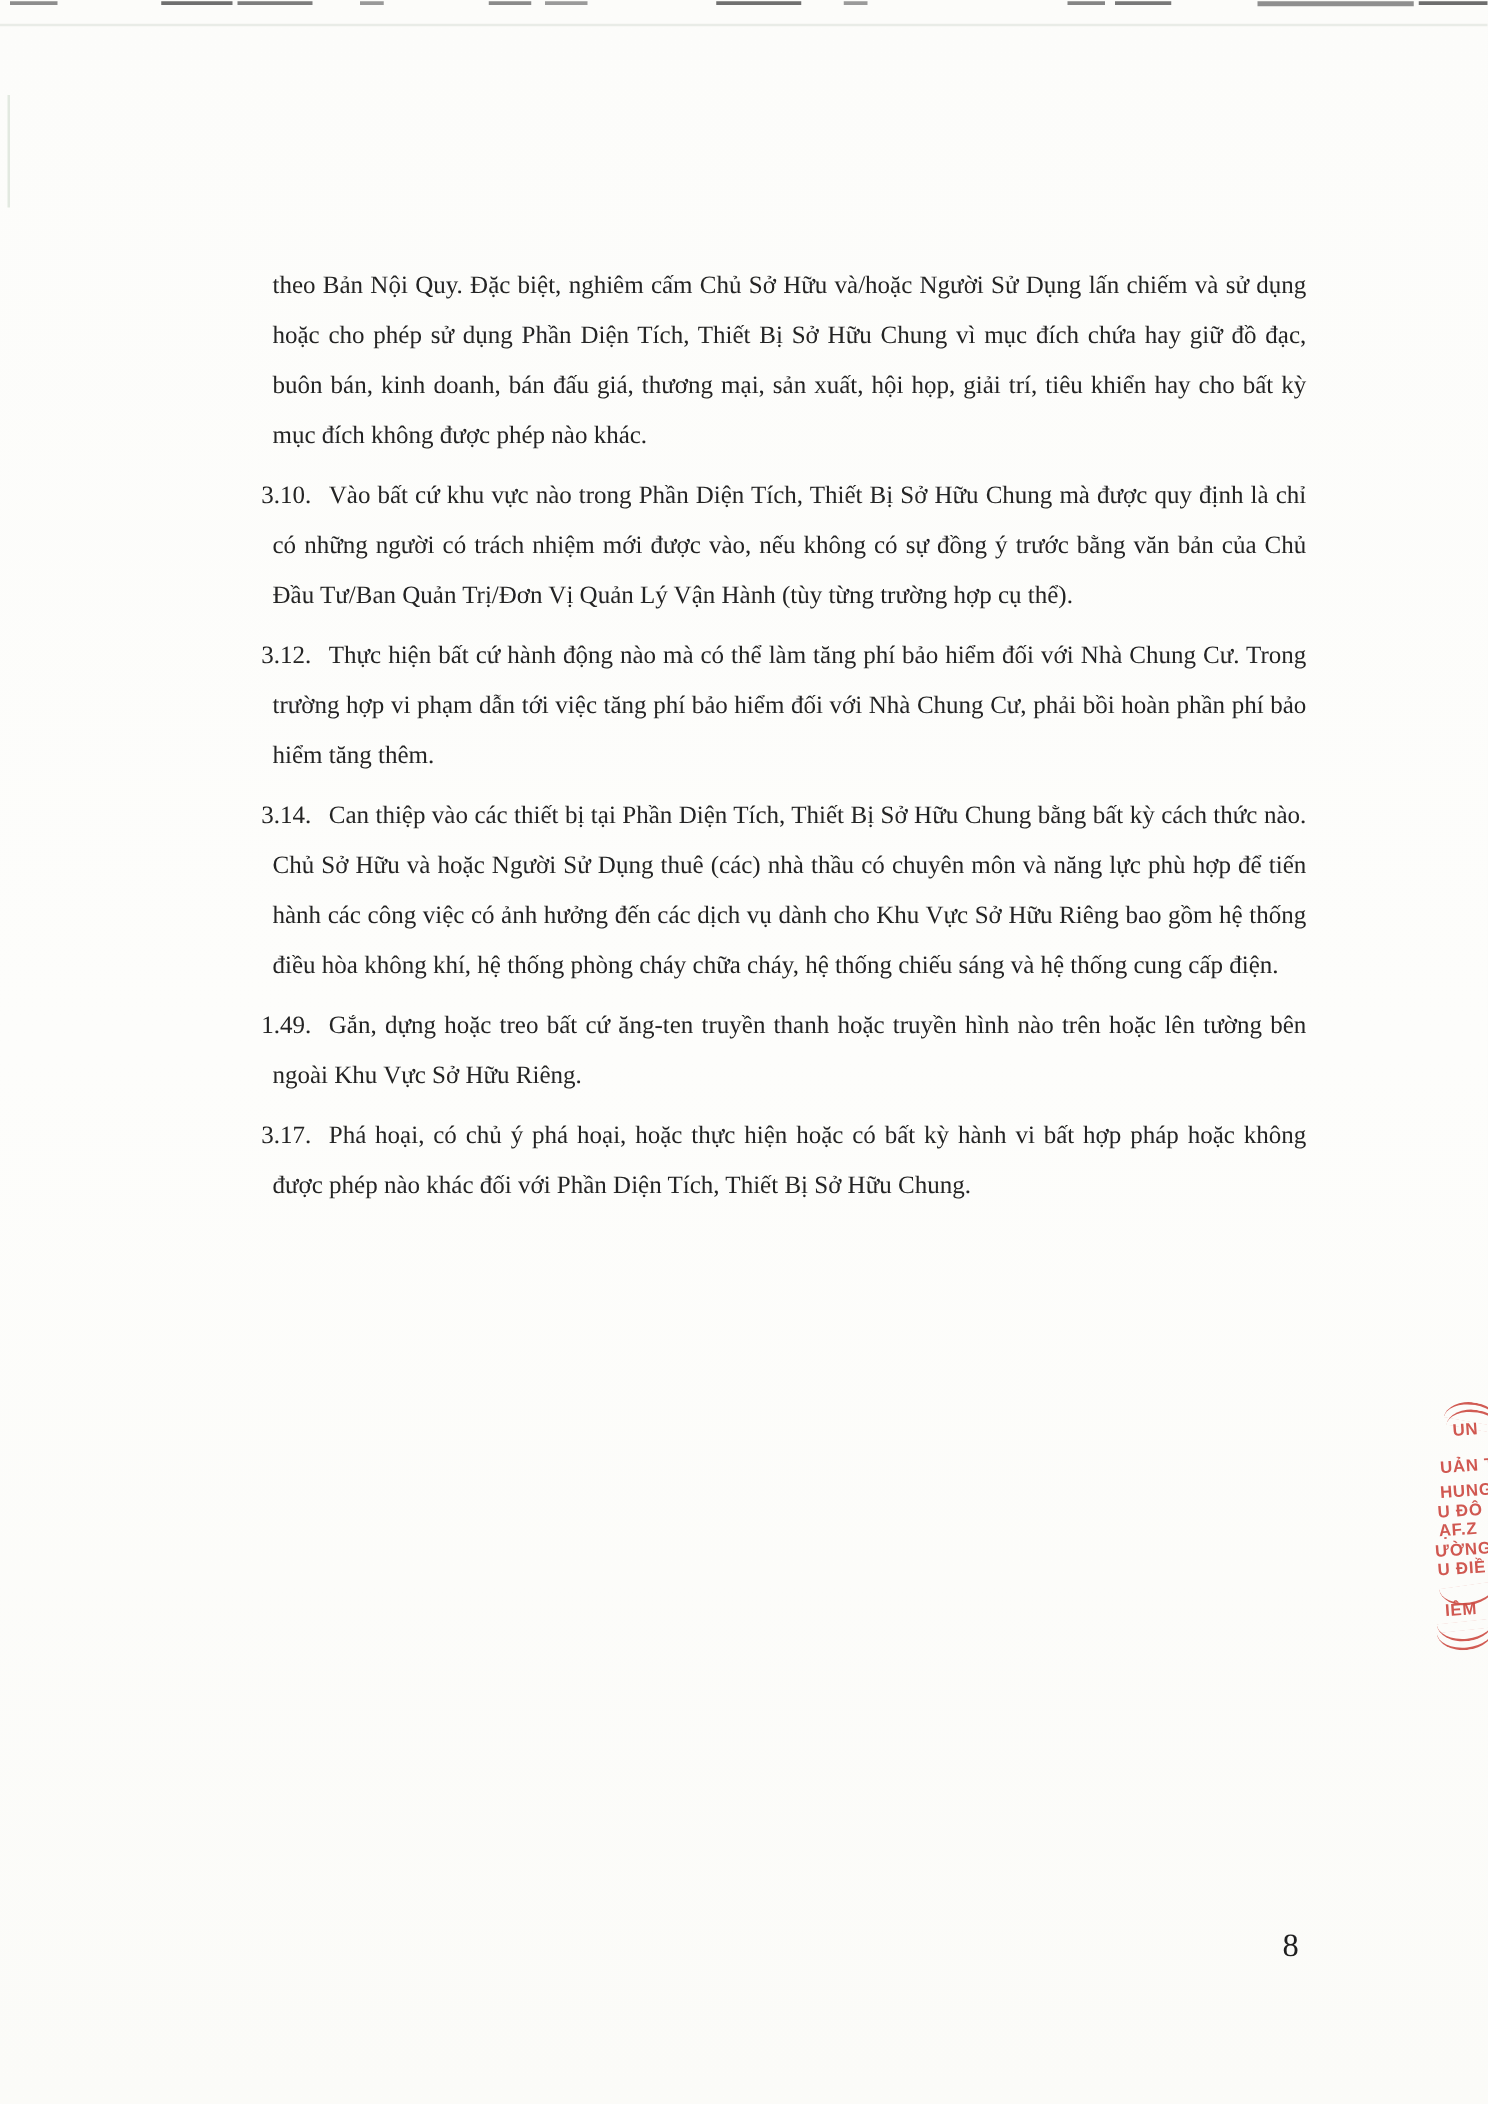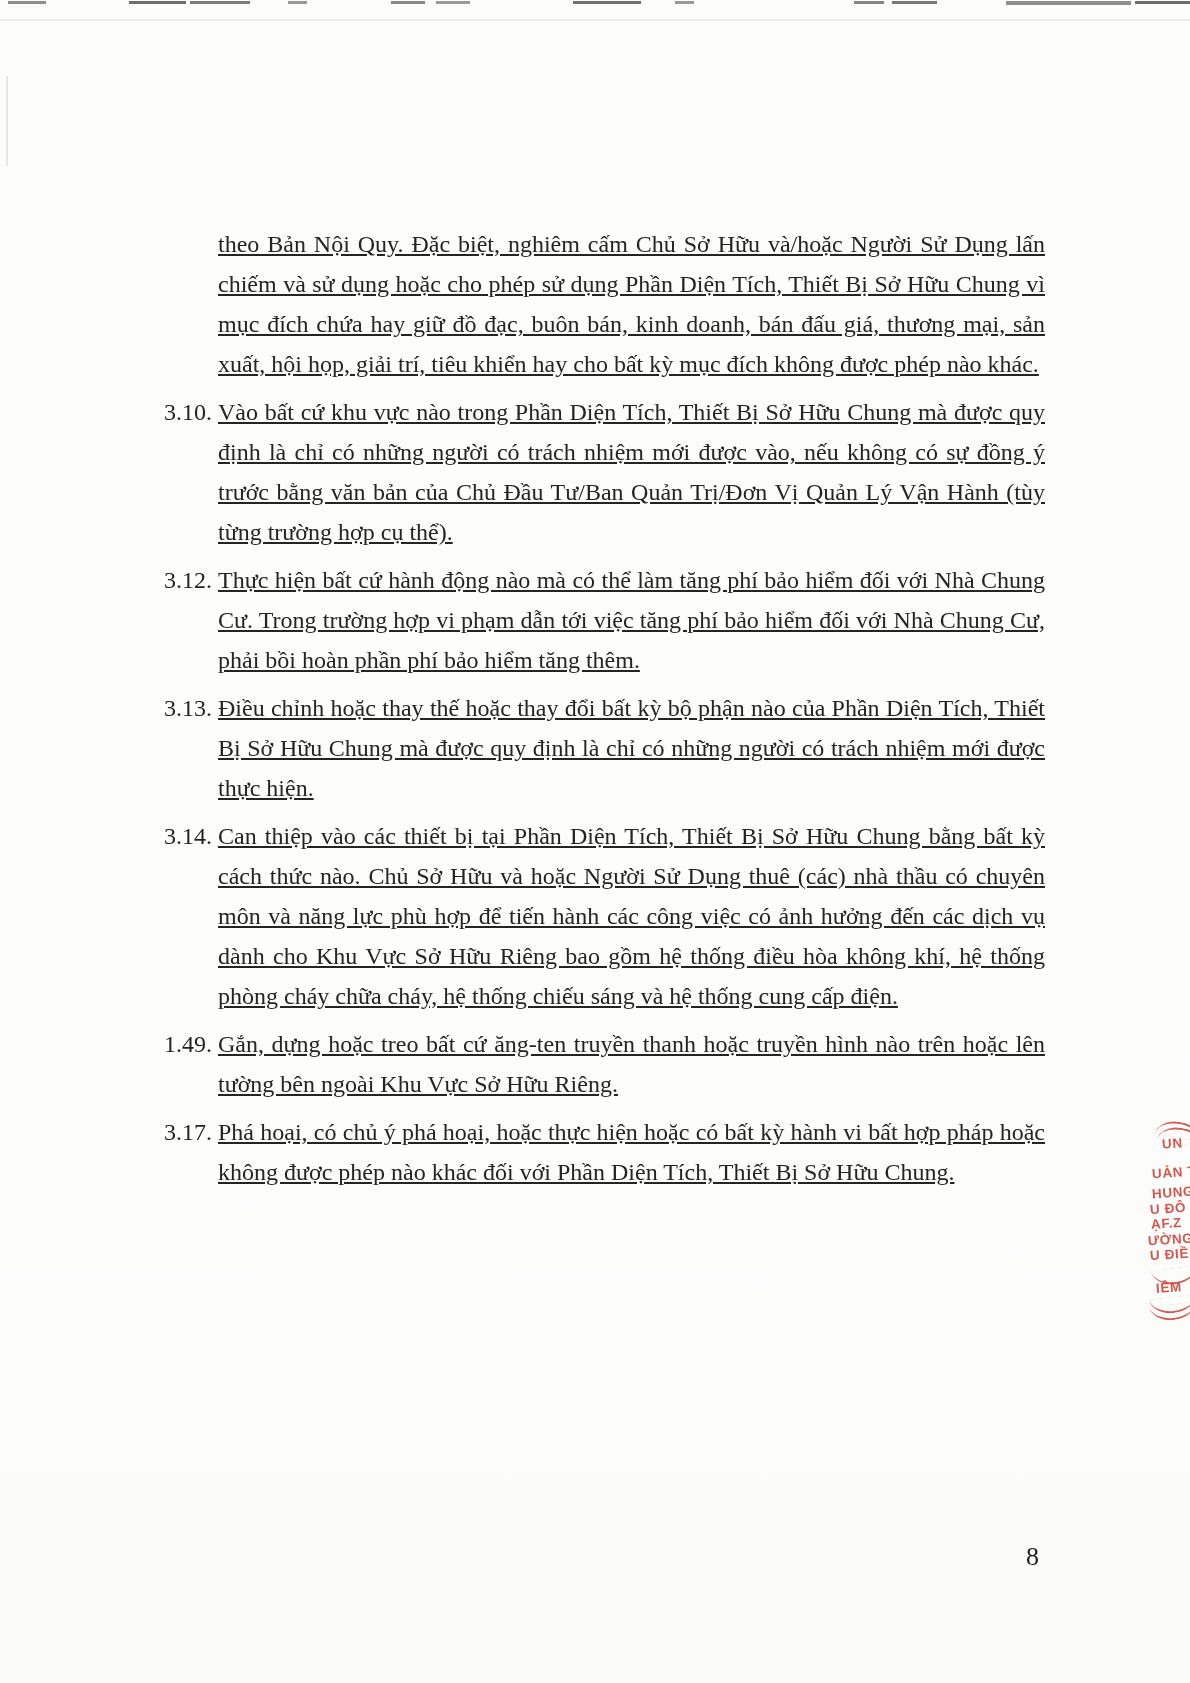--- a/index.html
+++ b/index.html
@@ -37,39 +37,39 @@
     left: 6px;
     top: 76px;
     width: 2px;
     height: 90px;
     background: #e2e9e0;
   }
   
   .content {
     position: absolute;
     left: 164px;
-    top: 224px;
+    top: 208px;
     width: 881px;
-    font-size: 24px;
+    font-size: 20px;
     line-height: 40px;
     text-align: justify;
-    text-decoration: underline;
   }
   .intro {
     margin: 0 0 0 54px;
   }
   .clause {
     margin-top: 8px;
     padding-left: 54px;
     text-indent: -54px;
   }
   .clause .num {
     display: inline-block;
     width: 54px;
     text-indent: 0;
+    margin-left: 45px;
   }
   
   .page-number {
     position: absolute;
     left: 1026px;
     top: 1542px;
     font-size: 26px;
     line-height: 30px;
     color: #1f1f1f;
   }
@@ -125,21 +125,20 @@
   </div>
 
   <div class="content">
     <p class="intro">theo Bản Nội Quy. Đặc biệt, nghiêm cấm Chủ Sở Hữu và/hoặc Người Sử Dụng lấn chiếm và sử dụng hoặc cho phép sử dụng Phần Diện Tích, Thiết Bị Sở Hữu Chung vì mục đích chứa hay giữ đồ đạc, buôn bán, kinh doanh, bán đấu giá, thương mại, sản xuất, hội họp, giải trí, tiêu khiển hay cho bất kỳ mục đích không được phép nào khác.</p>
 
     <div class="clause"><span class="num">3.10.</span><span>Vào bất cứ khu vực nào trong Phần Diện Tích, Thiết Bị Sở Hữu Chung mà được quy định là chỉ có những người có trách nhiệm mới được vào, nếu không có sự đồng ý trước bằng văn bản của Chủ Đầu Tư/Ban Quản Trị/Đơn Vị Quản Lý Vận Hành (tùy từng trường hợp cụ thể).</span></div>
 
 
     <div class="clause"><span class="num">3.12.</span><span>Thực hiện bất cứ hành động nào mà có thể làm tăng phí bảo hiểm đối với Nhà Chung Cư. Trong trường hợp vi phạm dẫn tới việc tăng phí bảo hiểm đối với Nhà Chung Cư, phải bồi hoàn phần phí bảo hiểm tăng thêm.</span></div>
 
-    <div class="clause"><span class="num">3.13.</span><span>Điều chỉnh hoặc thay thế hoặc thay đổi bất kỳ bộ phận nào của Phần Diện Tích, Thiết Bị Sở Hữu Chung mà được quy định là chỉ có những người có trách nhiệm mới được thực hiện.</span></div>
 
     <div class="clause"><span class="num">3.14.</span><span>Can thiệp vào các thiết bị tại Phần Diện Tích, Thiết Bị Sở Hữu Chung bằng bất kỳ cách thức nào. Chủ Sở Hữu và hoặc Người Sử Dụng thuê (các) nhà thầu có chuyên môn và năng lực phù hợp để tiến hành các công việc có ảnh hưởng đến các dịch vụ dành cho Khu Vực Sở Hữu Riêng bao gồm hệ thống điều hòa không khí, hệ thống phòng cháy chữa cháy, hệ thống chiếu sáng và hệ thống cung cấp điện.</span></div>
 
 
     <div class="clause"><span class="num">1.49.</span><span>Gắn, dựng hoặc treo bất cứ ăng-ten truyền thanh hoặc truyền hình nào trên hoặc lên tường bên ngoài Khu Vực Sở Hữu Riêng.</span></div>
 
     <div class="clause"><span class="num">3.17.</span><span>Phá hoại, có chủ ý phá hoại, hoặc thực hiện hoặc có bất kỳ hành vi bất hợp pháp hoặc không được phép nào khác đối với Phần Diện Tích, Thiết Bị Sở Hữu Chung.</span></div>
 
   </div>
 

